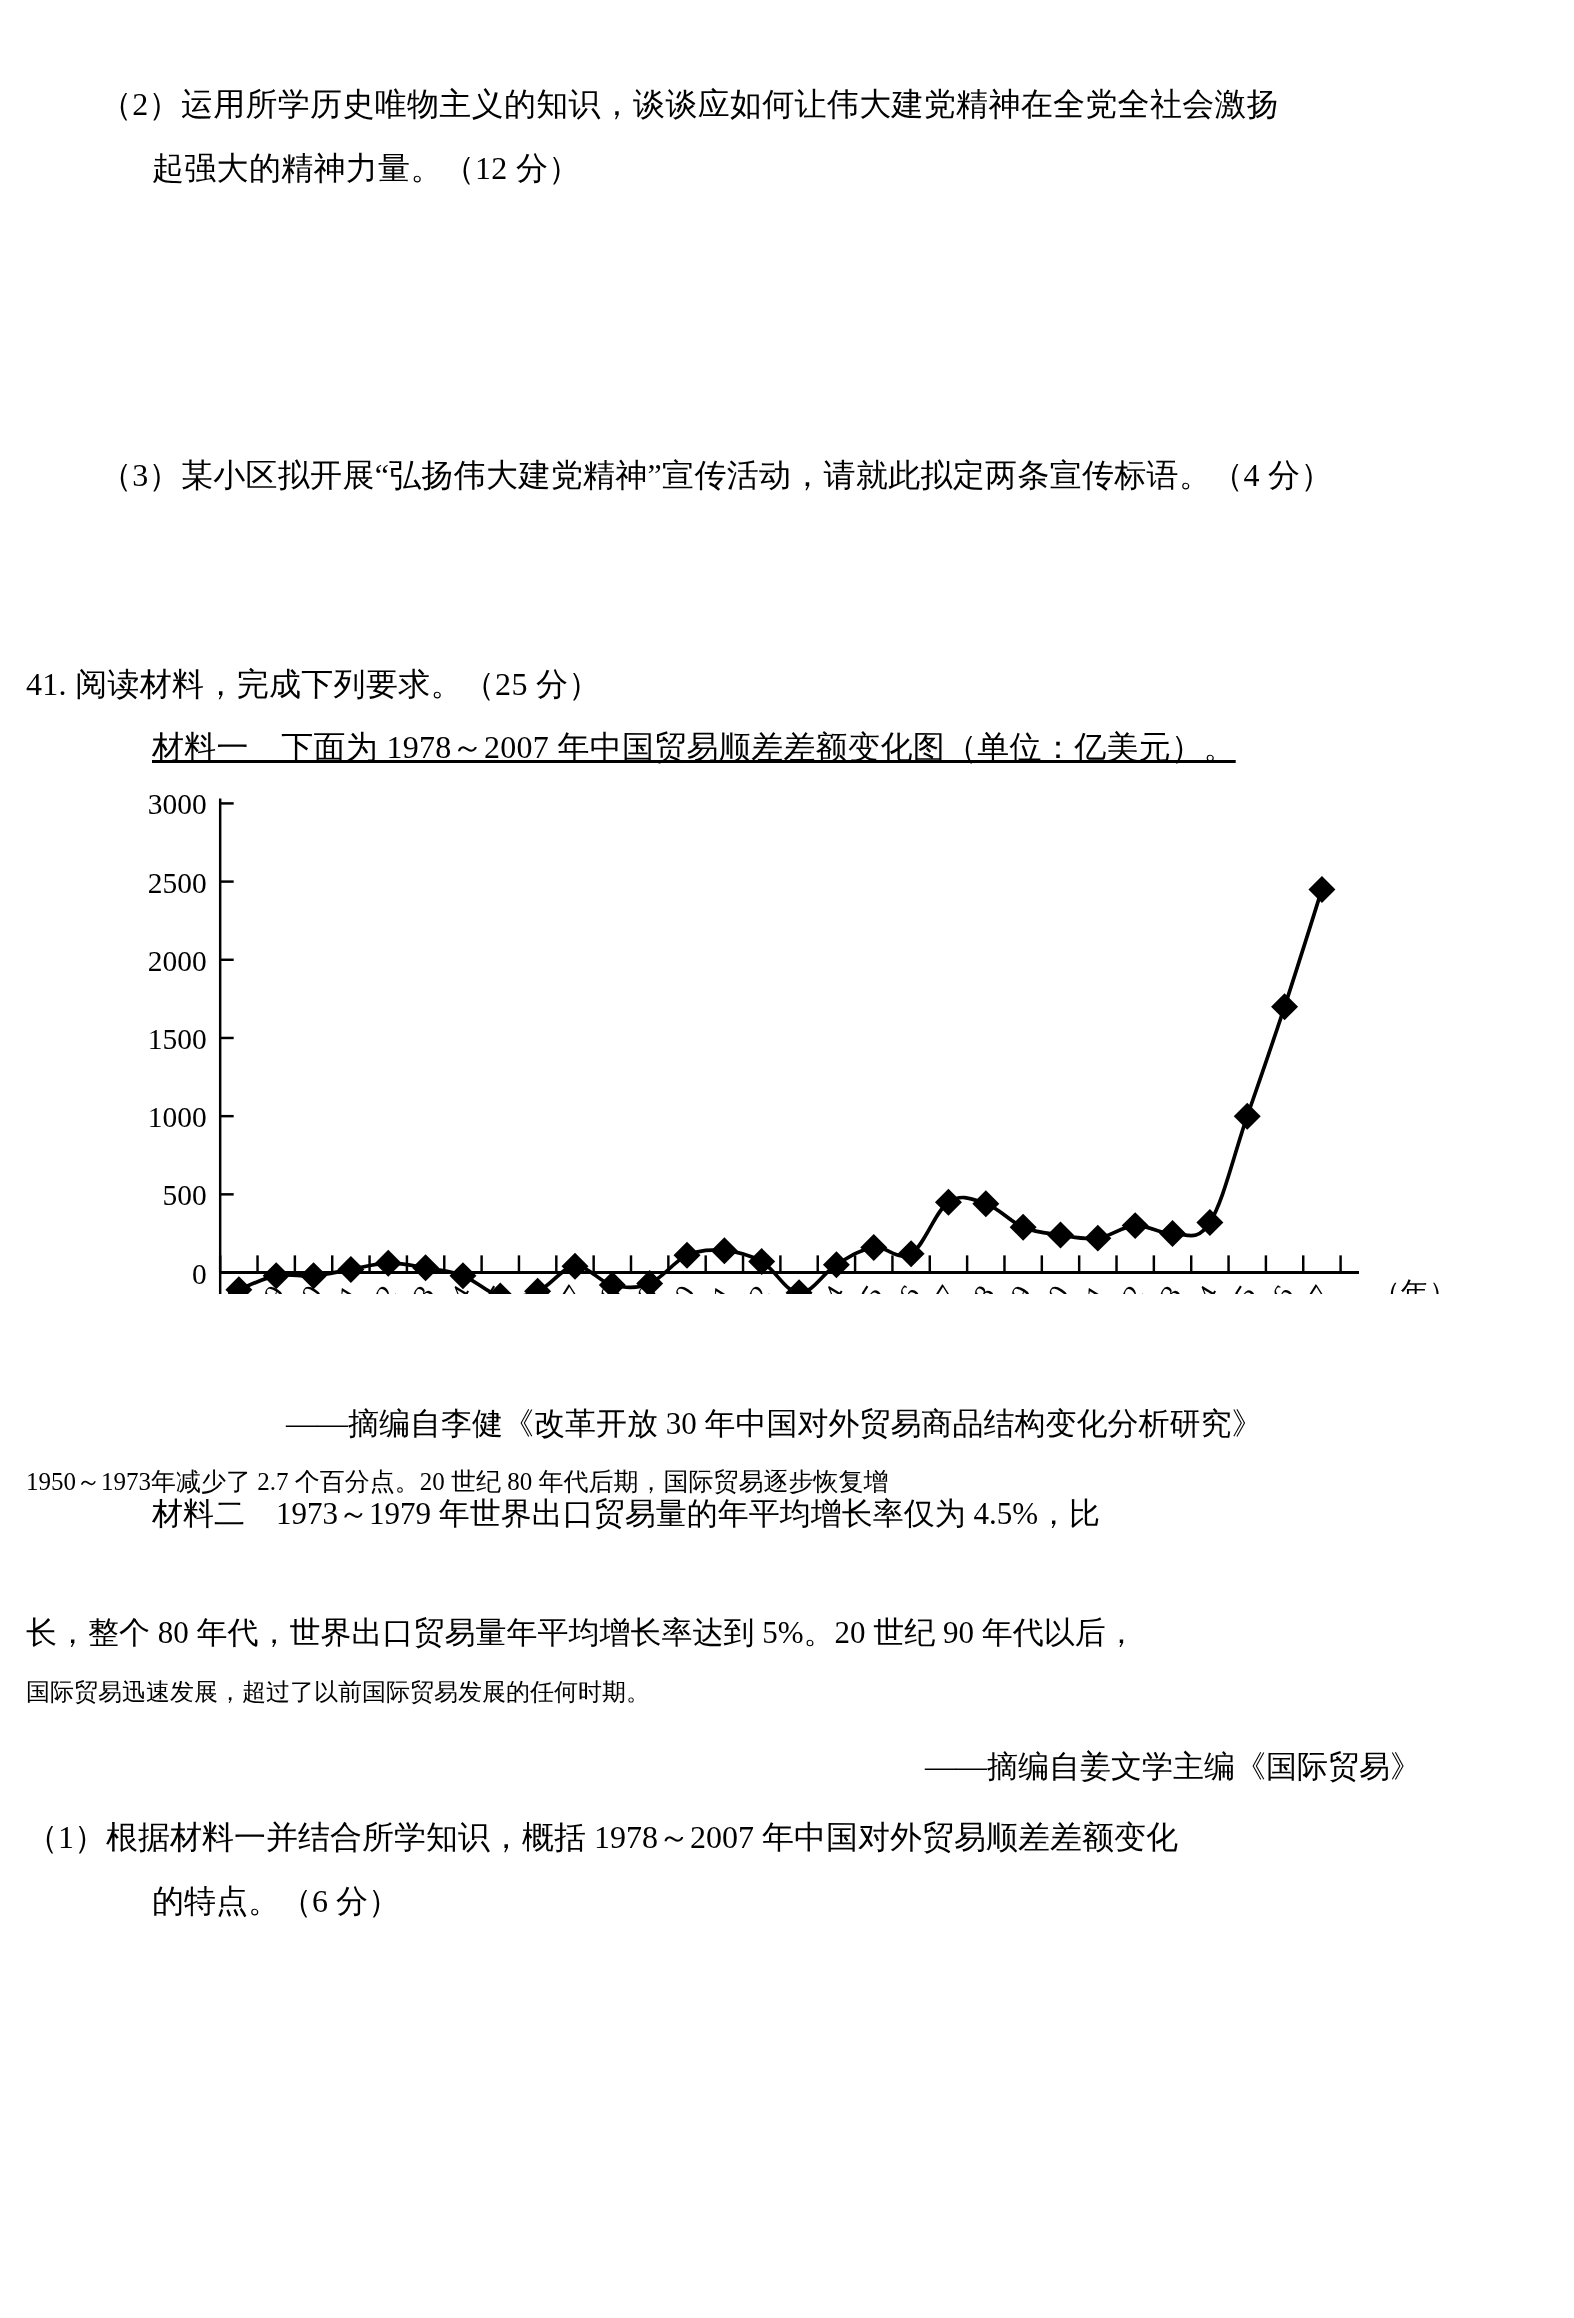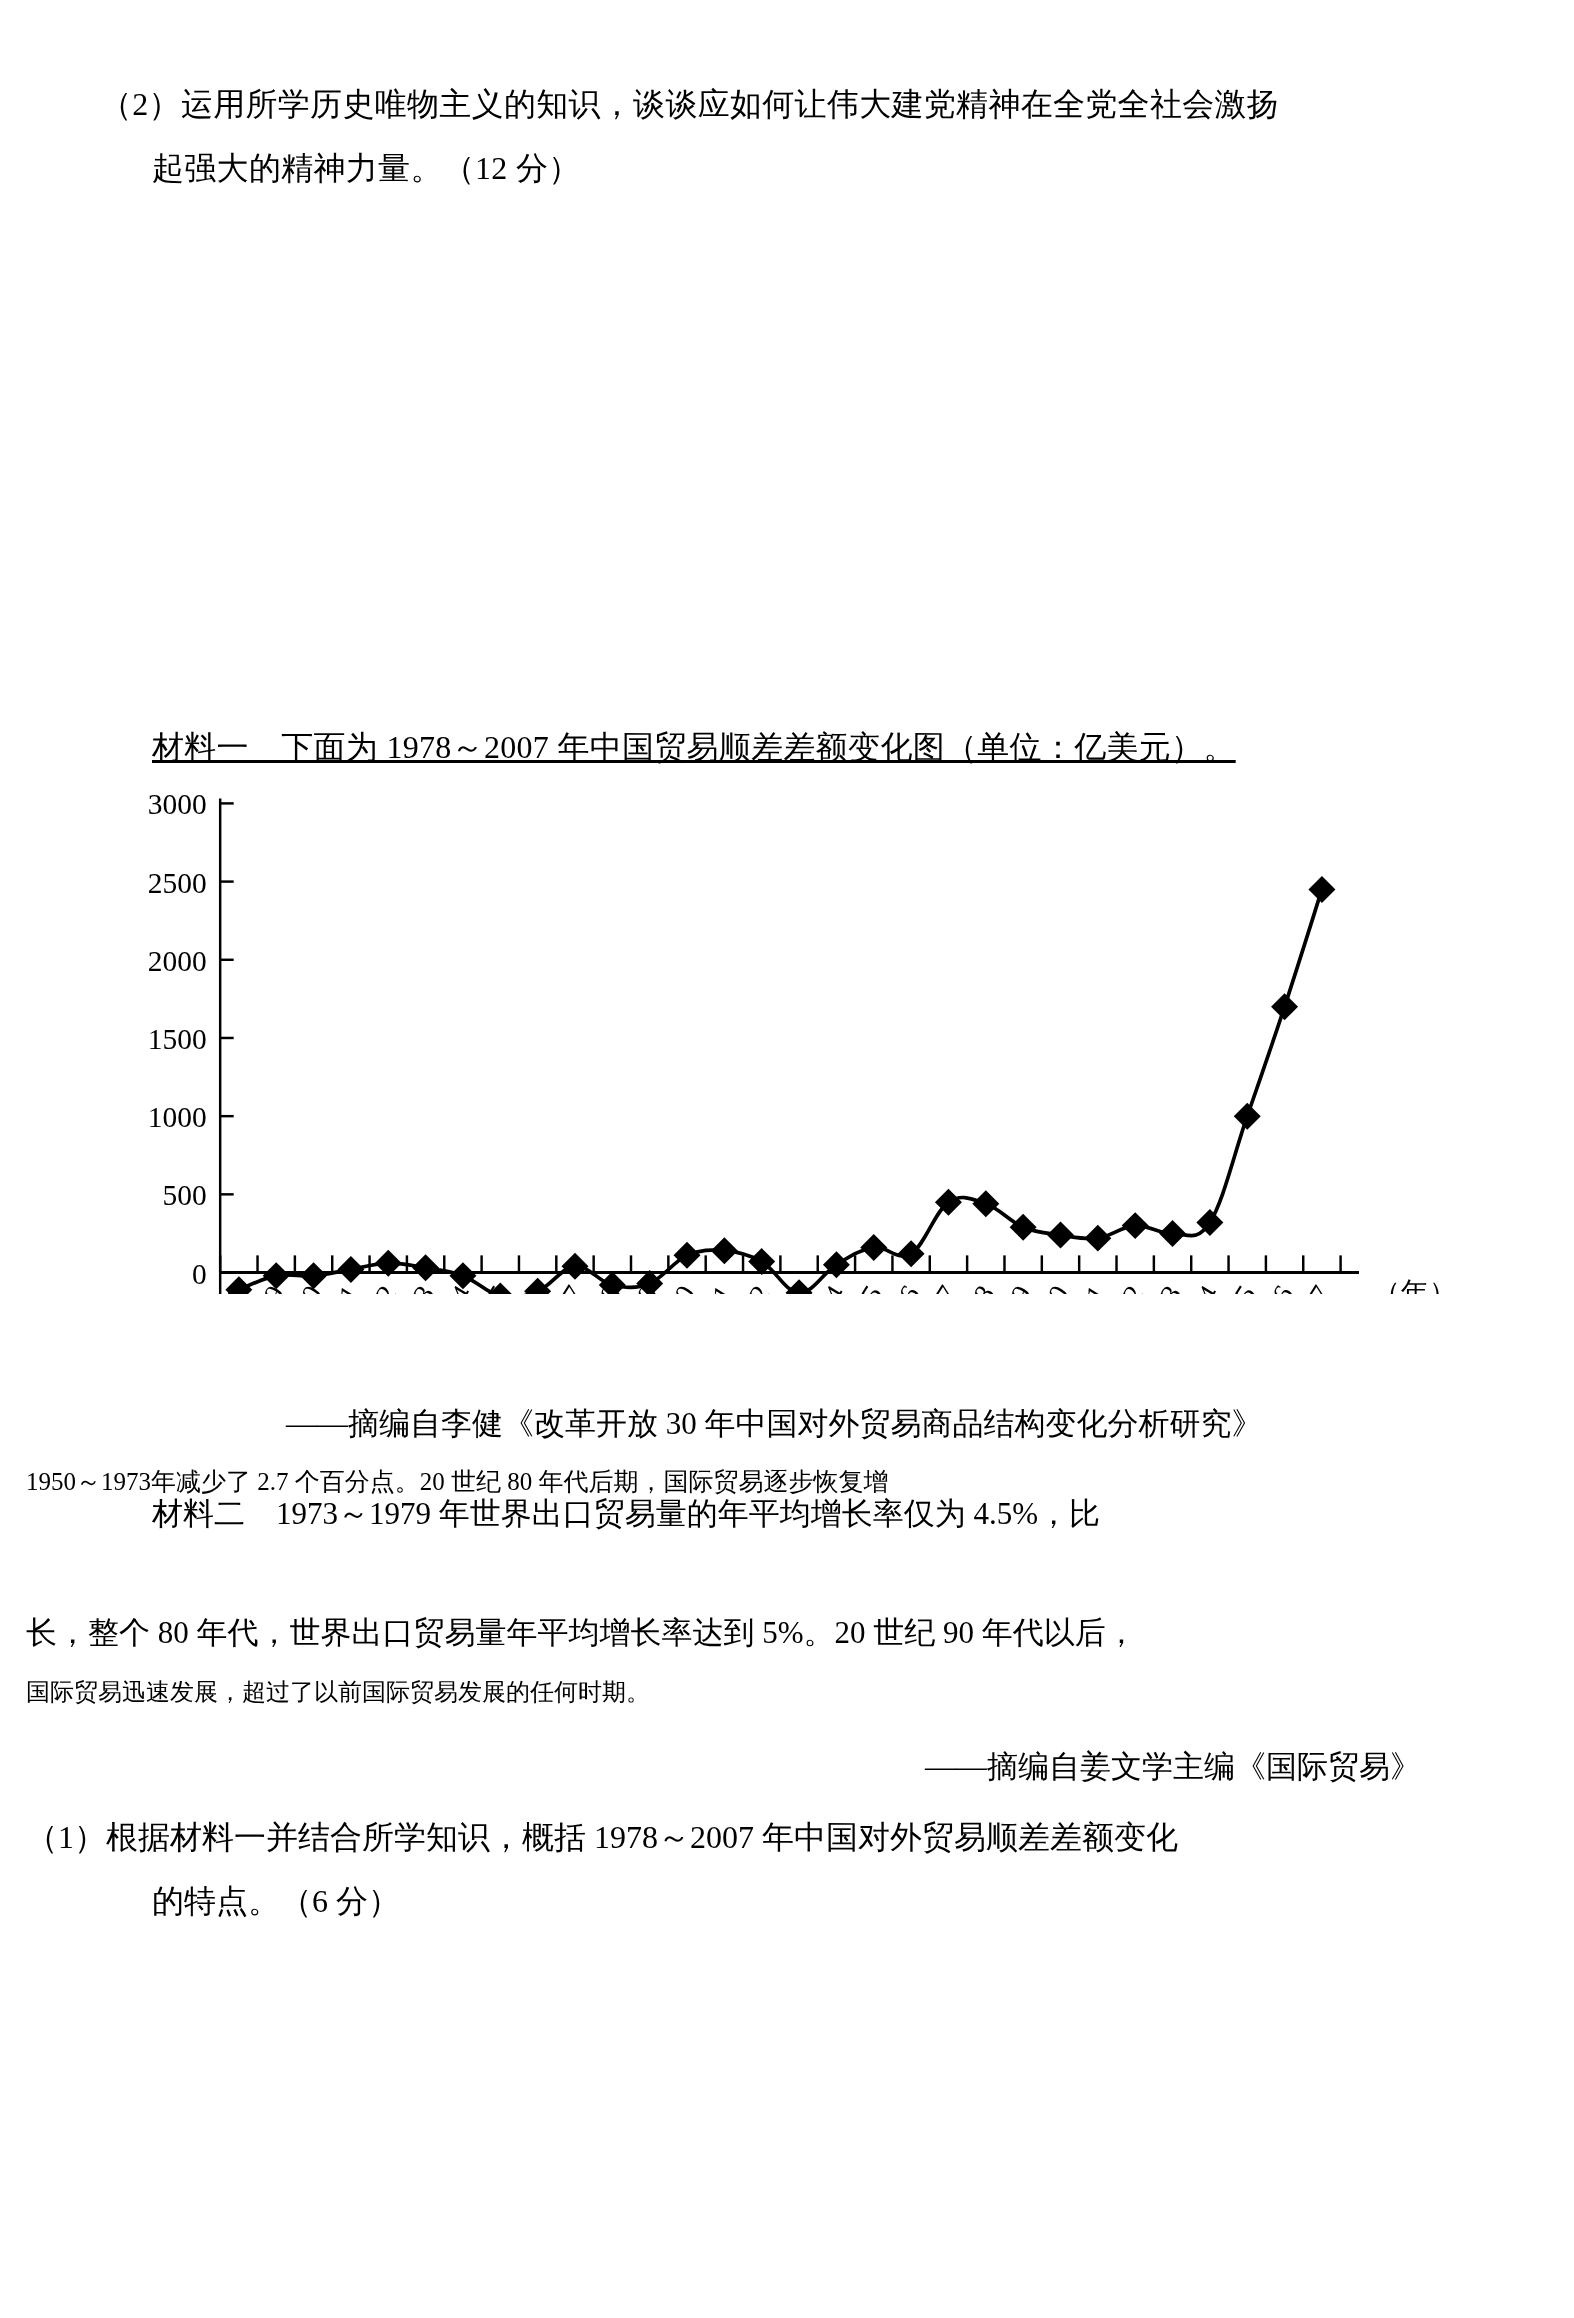--- a/index.html
+++ b/index.html
@@ -67,21 +67,23 @@
   }
 </style>
 </head>
 <body>
 
 <div class="page">
 
   <div class="para q-line1">（2）运用所学历史唯物主义的知识，谈谈应如何让伟大建党精神在全党全社会激扬</div>
   <div class="para q-line2">起强大的精神力量。（12 分）</div>
 
-
+  <div class="para q3-line">（3）某小区拟开展“弘扬伟大建党精神”宣传活动，请就此拟定两条宣传标语。（4 分）</div>
+
+  <div class="para q41-line">41. 阅读材料，完成下列要求。（25 分）</div>
   <div class="para mat1-line">材料一　下面为 1978～2007 年中国贸易顺差差额变化图（单位：亿美元）。</div>
 
   <div class="chart-wrap">
     <svg class="chart-svg" id="chart" width="1362" height="509" viewBox="0 0 2220 830" xmlns="http://www.w3.org/2000/svg">
         <line x1="158" y1="22" x2="158" y2="885" stroke="#000" stroke-width="4"></line>
         <line x1="158" y1="30" x2="180" y2="30" stroke="#000" stroke-width="4"></line>
         <text x="136" y="48" text-anchor="end" font-family="&quot;Liberation Serif&quot;, serif" font-size="48" fill="#000">3000</text>
         <line x1="158" y1="157.5" x2="180" y2="157.5" stroke="#000" stroke-width="4"></line>
         <text x="136" y="175.5" text-anchor="end" font-family="&quot;Liberation Serif&quot;, serif" font-size="48" fill="#000">2500</text>
         <line x1="158" y1="285" x2="180" y2="285" stroke="#000" stroke-width="4"></line>

